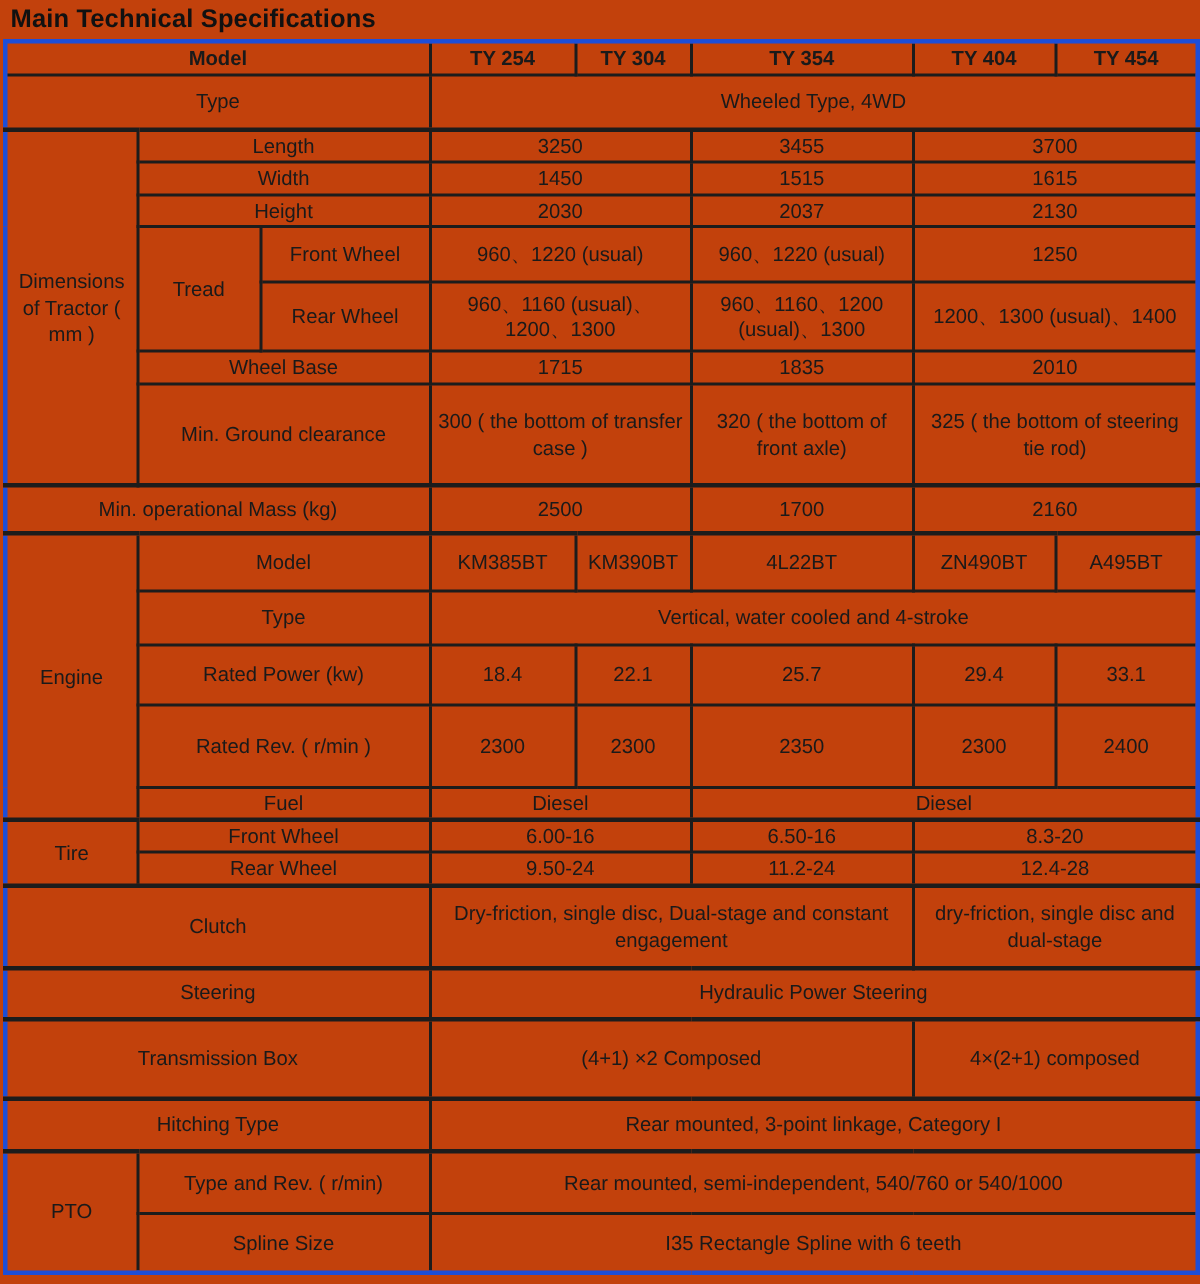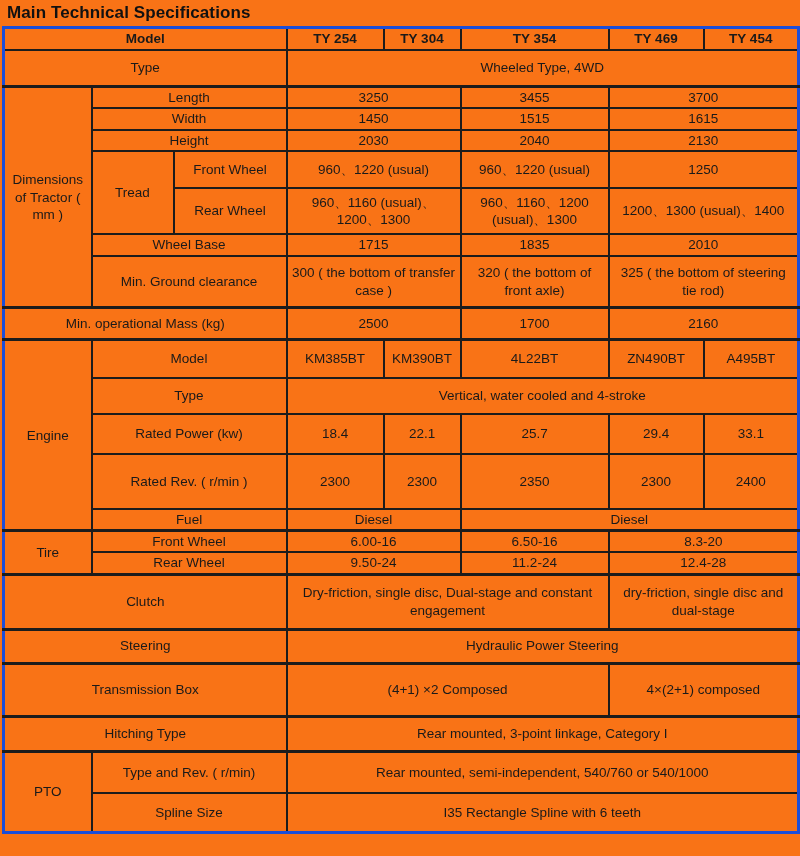--- a/index.html
+++ b/index.html
@@ -7,21 +7,21 @@
     padding: 0;
     background: #ffffff;
     font-family: "Liberation Sans", sans-serif;
     color: #1a1a1a;
   }
   .page {
     width: 800px;
     height: 856px;
     box-sizing: border-box;
     padding: 2px 2px 0 2px;
-    background: #f97316;
+    background: #c2410c;
   }
   .doc-title {
     font-size: 17px;
     font-weight: 600;
     color: #111111;
     margin: 1px 0 3px 5px;
     letter-spacing: 0.1px;
   }
   table.spec {
     border-collapse: collapse;
@@ -42,21 +42,21 @@
   td.bold { font-weight: bold; }
   tr.sec td { border-top-width: 3px; text-align: center; }
   td.tl { border-left-width: 3px; }
 
   tr.r-header  { height: 22px; }
   tr.r-type    { height: 37px; }
   tr.r-dim     { height: 20px; }
   tr.r-fw      { height: 37px; }
   tr.r-rw      { height: 46px; }
   tr.r-wb      { height: 22px; }
-  tr.r-gc      { height: 52px; }
+  tr.r-gc      { height: 68px; }
   tr.r-mass    { height: 32px; }
   tr.r-emodel  { height: 38px; }
   tr.r-etype   { height: 36px; }
   tr.r-pow     { height: 40px; }
   tr.r-rev     { height: 55px; }
   tr.r-fuel    { height: 20px; }
   tr.r-tire    { height: 21px; }
   tr.r-clutch  { height: 55px; }
   tr.r-steer   { height: 34px; }
   tr.r-trans   { height: 53px; }
@@ -81,21 +81,21 @@
       <col style="width:95px">
         <col style="width:95px">
     </colgroup>
     <tbody>
 
       <tr class="r-header">
         <td colspan="3" class="bold">Model</td>
         <td class="bold">TY 254</td>
         <td class="bold">TY 304</td>
         <td class="bold">TY 354</td>
-        <td class="bold">TY 469</td>
+        <td class="bold">TY 404</td>
         <td class="bold tl">TY 454</td>
       </tr>
 
       <tr class="r-type">
         <td colspan="3">Type</td>
         <td colspan="5">Wheeled Type, 4WD</td>
       </tr>
 
       <tr class="r-dim sec">
         <td rowspan="7">Dimensions of Tractor ( mm )</td>
@@ -108,21 +108,21 @@
       <tr class="r-dim">
         <td colspan="2">Width</td>
         <td colspan="2">1450</td>
         <td>1515</td>
         <td colspan="2">1615</td>
       </tr>
 
       <tr class="r-dim">
         <td colspan="2">Height</td>
         <td colspan="2">2030</td>
-        <td>2040</td>
+        <td>2037</td>
         <td colspan="2">2130</td>
       </tr>
 
       <tr class="r-fw">
         <td rowspan="2">Tread</td>
         <td>Front Wheel</td>
         <td colspan="2">960、1220 (usual)</td>
         <td>960、1220 (usual)</td>
         <td colspan="2">1250</td>
       </tr>

